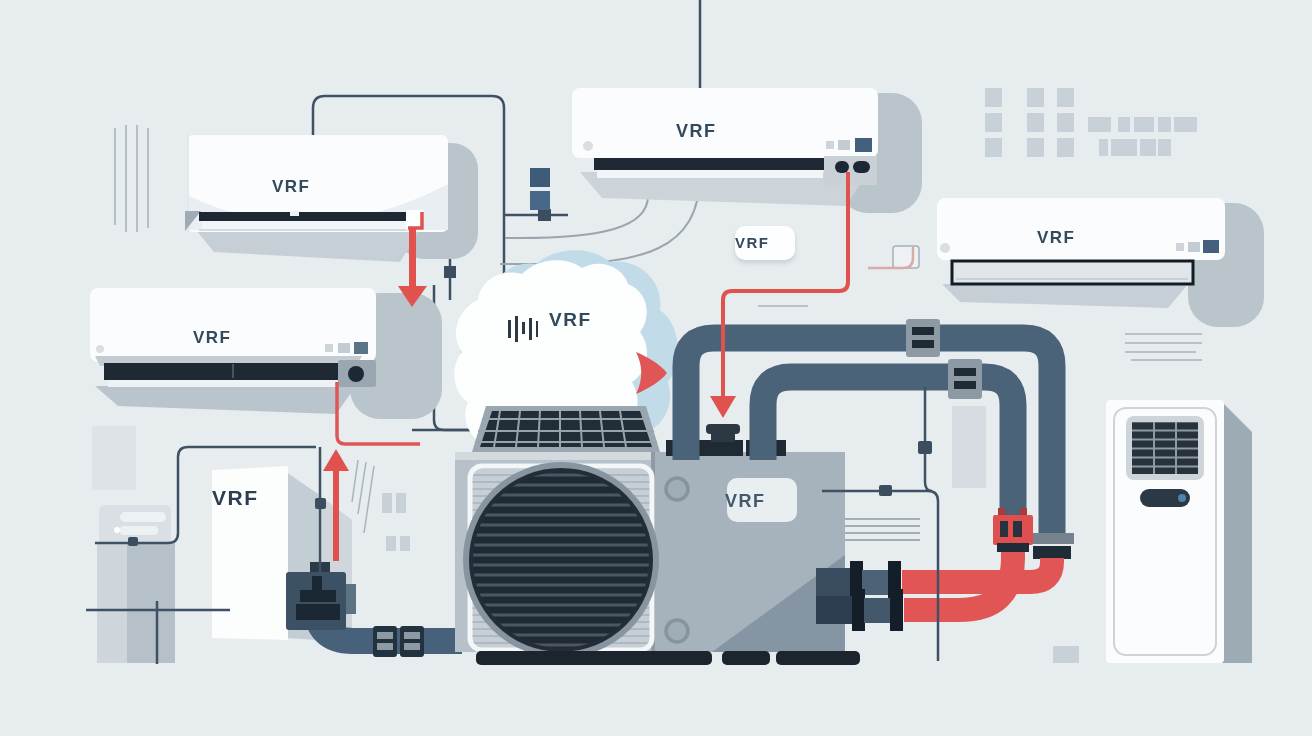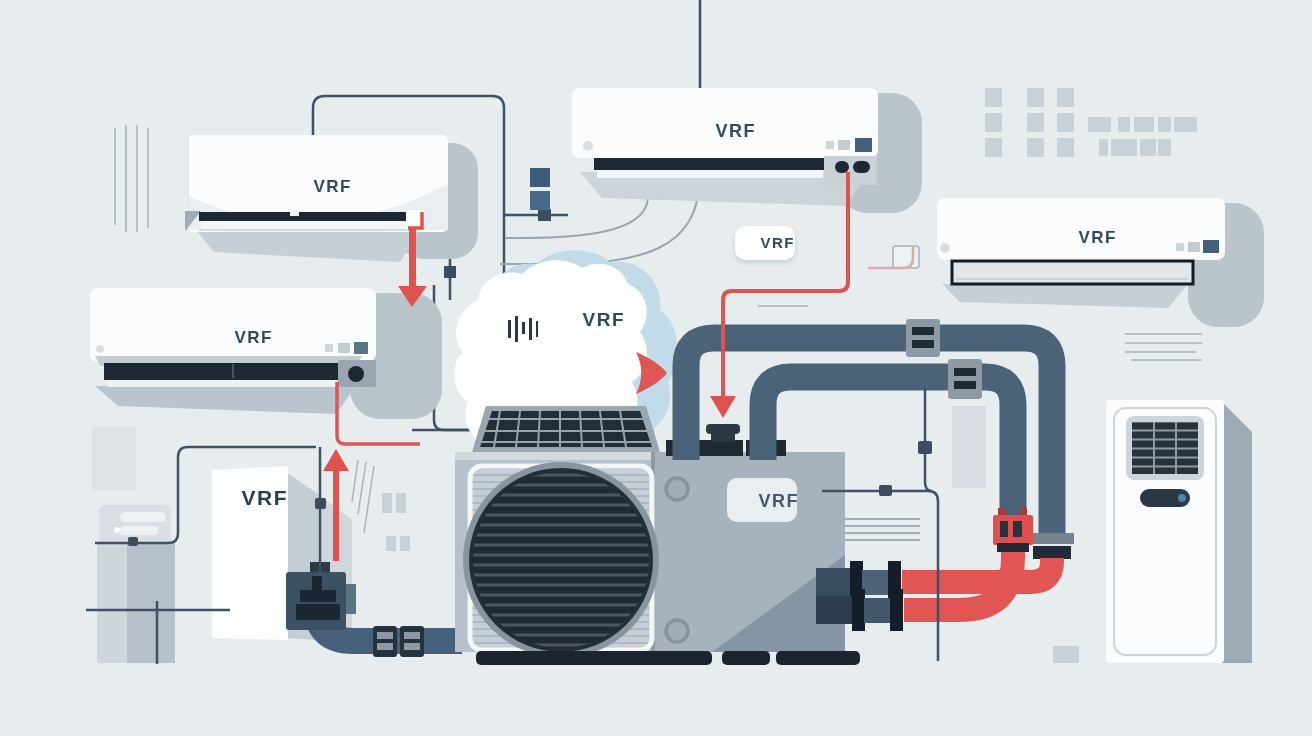--- a/index.html
+++ b/index.html
@@ -4,21 +4,21 @@
 <style>
   html,body{margin:0;padding:0;}
   .scene{
     position:relative;width:1312px;height:736px;overflow:hidden;
     background:#e7ecee;
     font-family:"Liberation Sans",sans-serif;
   }
   svg.art{position:absolute;left:0;top:0;}
   .vrf{
     position:absolute;font-weight:bold;color:#33495c;
-    letter-spacing:1.5px;text-align:right;line-height:1;
+    letter-spacing:1.5px;text-align:left;line-height:1;
     user-select:none;
   }
   .pipe-badge{
     position:absolute;left:735px;top:226px;width:60px;height:34px;
     background:#fdfeff;border-radius:10px;
     box-shadow:0 3px 4px rgba(140,155,165,.35);
   }
   .pipe-badge .vrf{position:static;display:block;line-height:34px;}
 </style>
 </head>

